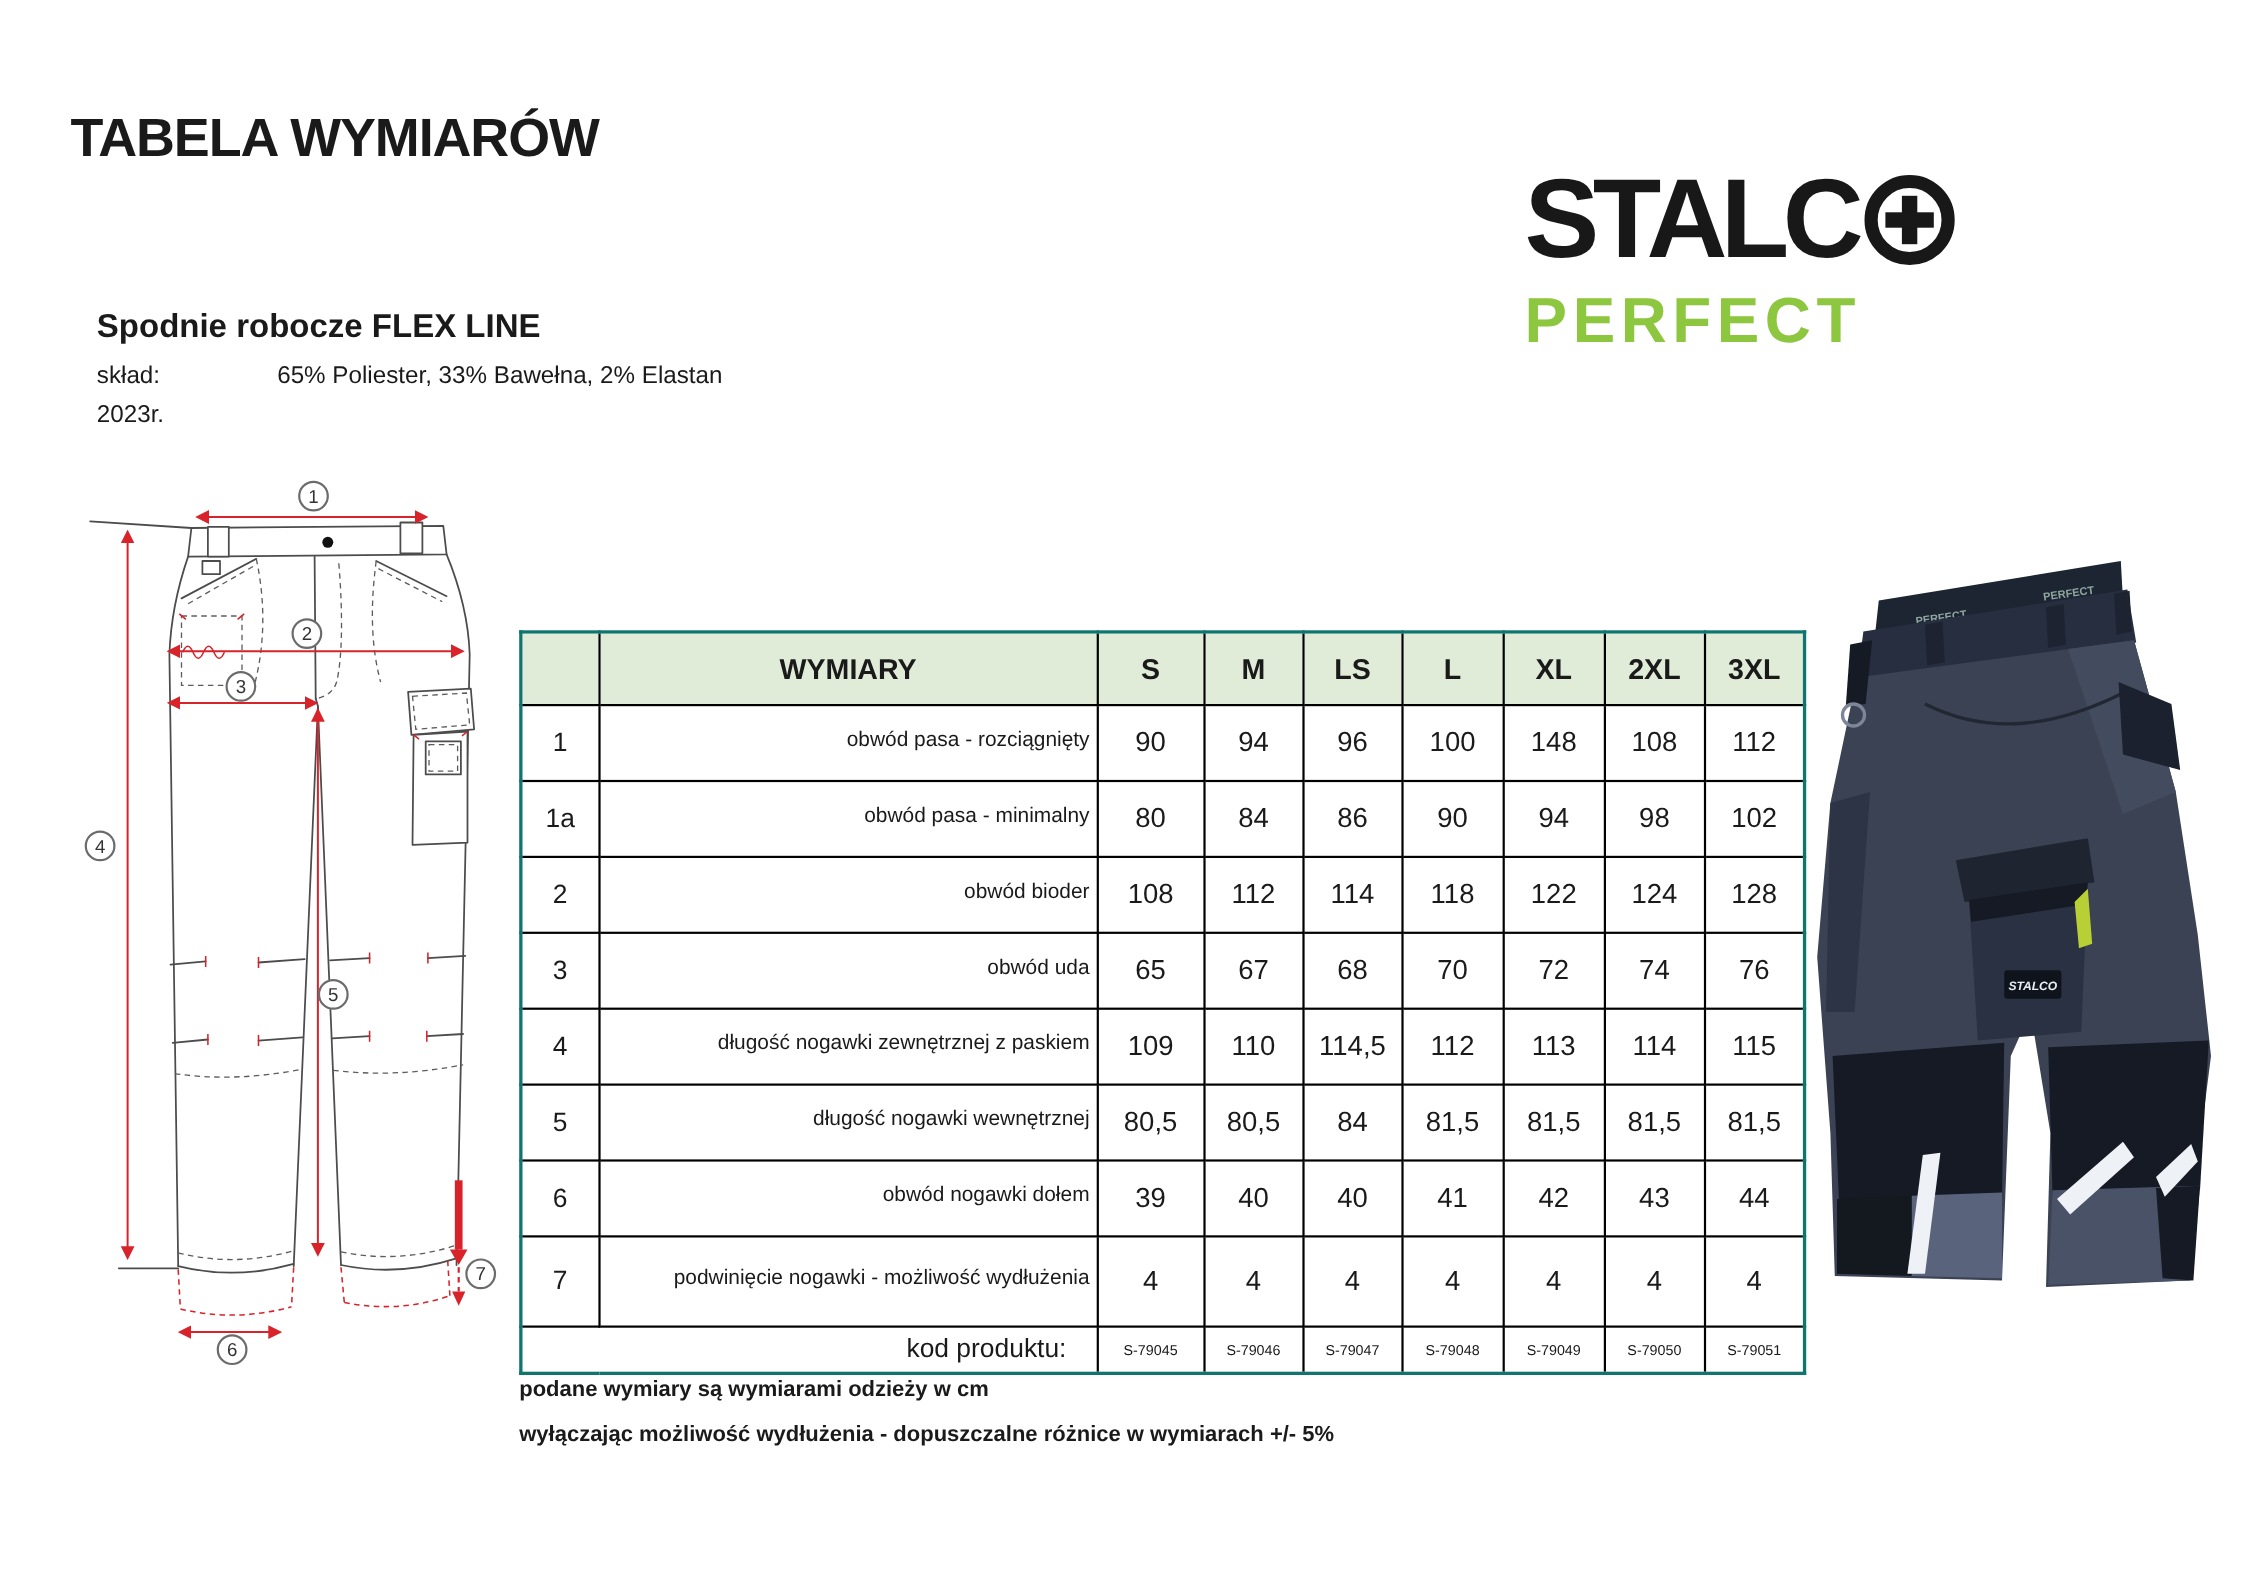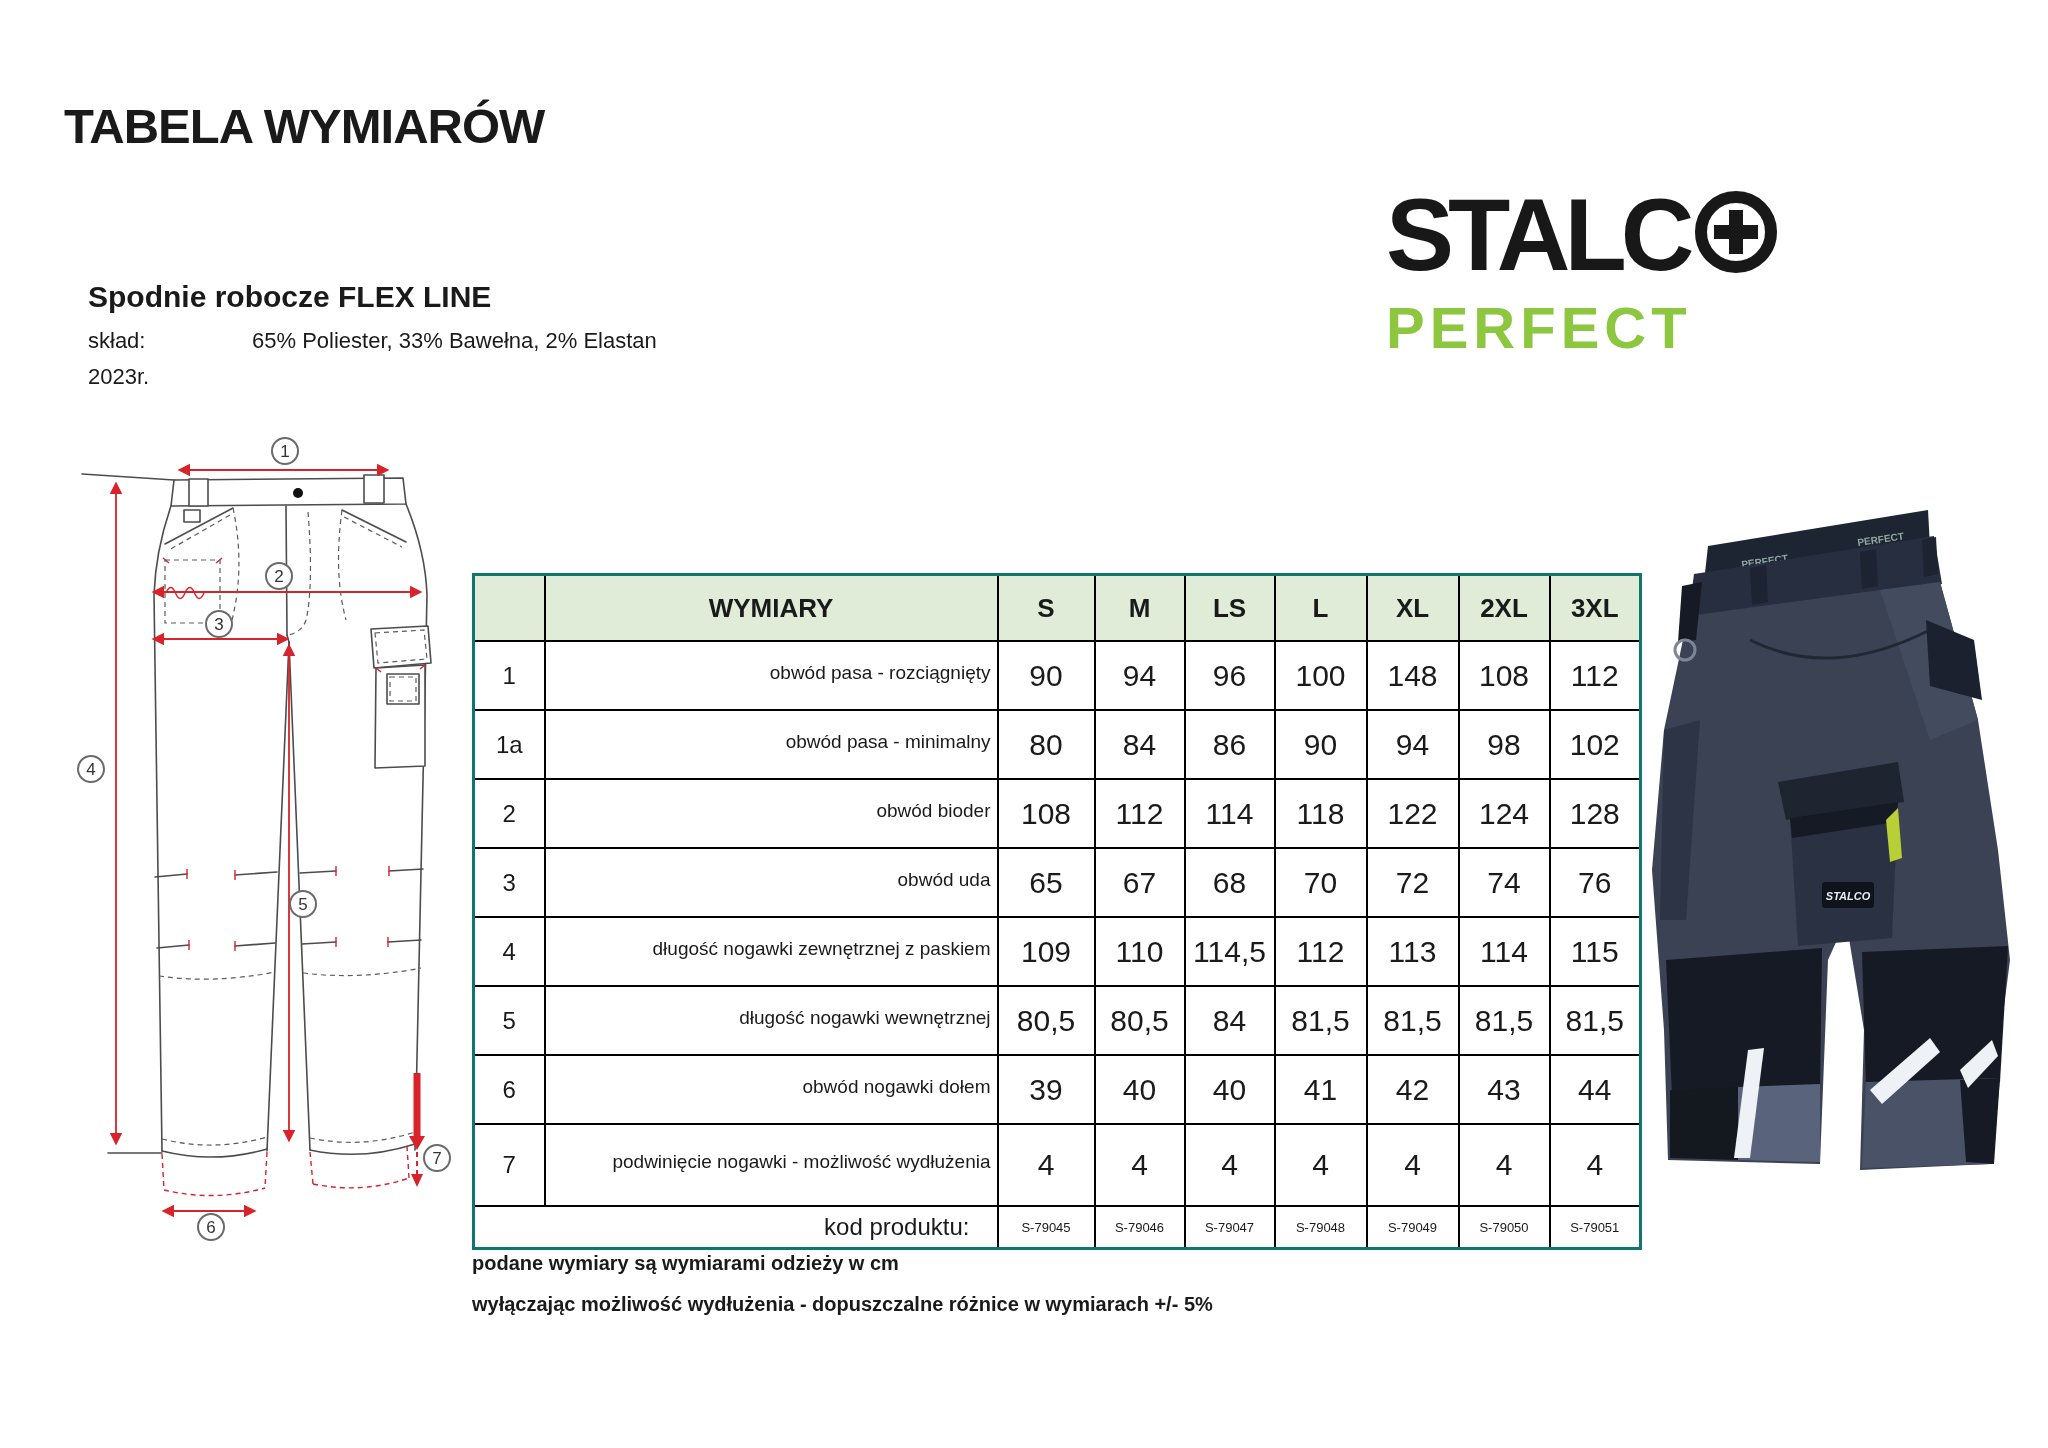--- a/index.html
+++ b/index.html
@@ -6,41 +6,41 @@
   body {
     width:2048px; height:1448px; position:relative; background:#ffffff;
     font-family:"Liberation Sans", sans-serif; color:#1a1a1a; overflow:hidden;
   }
   .abs { position:absolute; }
 
   
   #page-title { left:64px; top:98px; font-size:49px; font-weight:800; letter-spacing:-1px; white-space:nowrap; }
 
   #logo { left:1386px; top:148px; width:480px; }
-  #logo .brandrow { display:flex; align-items:flex-start; line-height:1;margin-top:36px; }
+  #logo .brandrow { display:flex; align-items:center; line-height:1; }
   #logo .brand { font-size:102px; font-weight:900; letter-spacing:-6px; color:#181818; }
   #logo .o-plus { margin-left:6px; margin-top:6px; }
   #logo .subbrand { margin-top:8px; font-size:58px; font-weight:900; letter-spacing:5px; color:#8dc63f; }
 
   
   #product { left:64px; top:280px;margin-left:24px; }
   #product .pname { font-size:30px; font-weight:800; margin-bottom:14px; }
   #product .spec { font-size:22px; margin-bottom:10px; }
   #product .spec .lab { display:inline-block; width:164px; }
 
   
   #sizetable { position:absolute; left:472px; top:573px; border-collapse:collapse; table-layout:fixed; border:3px solid #0f766e; }
   #sizetable th, #sizetable td { border:2px solid #000; overflow:hidden; background:#fff; }
   #sizetable th { background:#e0ebd8; font-size:26px; font-weight:bold; height:62px; text-align:center; }
   #sizetable td { height:61px; }
   #sizetable tr.r7 td { height:74px; }
   #sizetable tr.kodrow td { height:38px; }
   #sizetable td.num { text-align:center; font-size:24px; }
   #sizetable td.lbl { text-align:right; font-size:19px; padding:0 6px 6px 8px; line-height:1.25; }
-  #sizetable td.val { text-align:center; font-size:30px; }
+  #sizetable td.val { text-align:center; font-size:25px; }
   #sizetable td.kodlbl { text-align:right; font-size:24px; padding-right:27px; }
   #sizetable td.kod { text-align:center; font-size:13px; }
 
   
   #notes { left:472px; top:1252px; font-size:20px; font-weight:600; }
   #notes .note { margin-bottom:18px; }
 
   
   #diagram { left:72px; top:430px; }
   .g  { stroke:#4c4c4c; fill:none; stroke-width:1.6; stroke-linejoin:round; stroke-linecap:round; }

